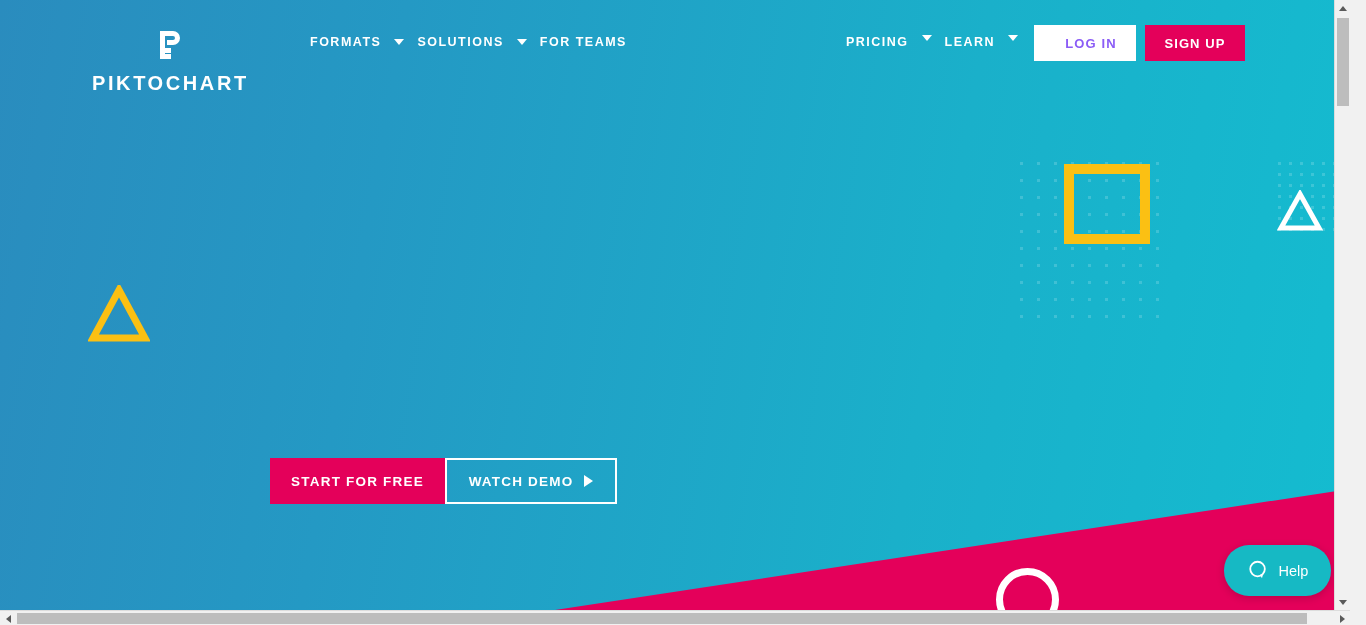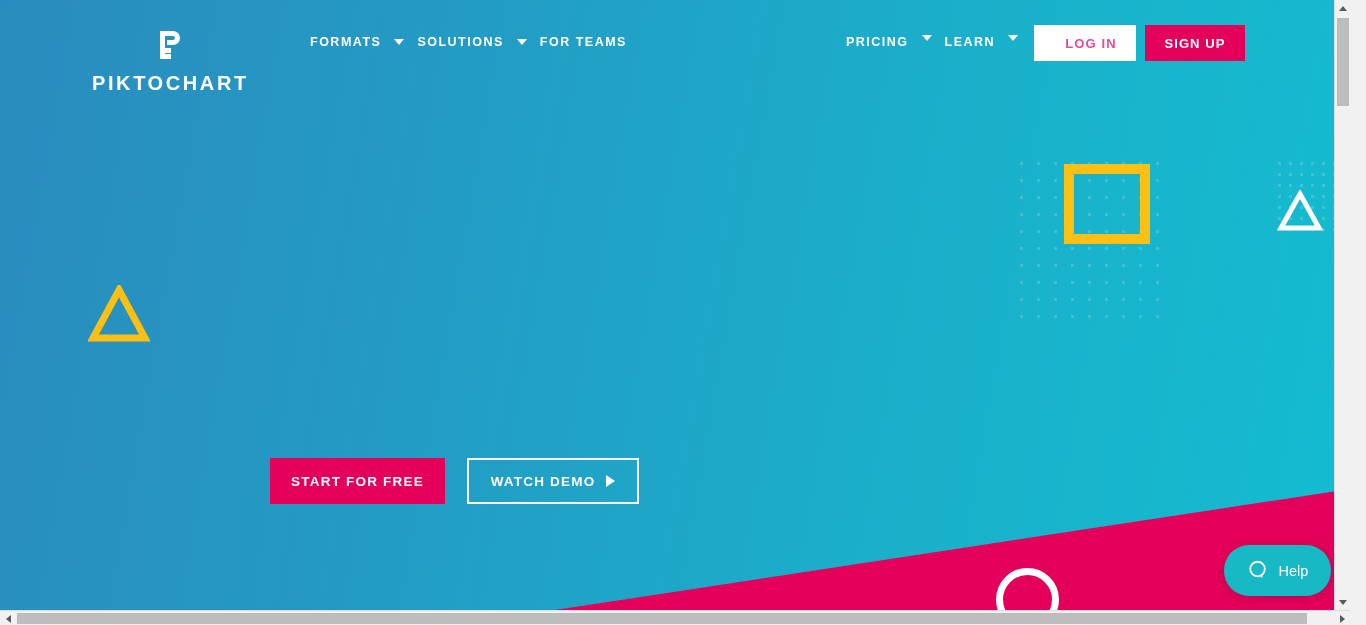--- a/index.html
+++ b/index.html
@@ -125,21 +125,21 @@
     cursor:pointer; white-space:nowrap;
   }
   .caret {
     width:0; height:0;
     border-left:5.5px solid transparent; border-right:5.5px solid transparent;
     border-top:6.5px solid #fff;
   }
   .btn-login {
     position:absolute; left:1034px; top:25px;
     width:102px; height:36px;
-    background:#ffffff; color:#ec4899;
+    background:#ffffff; color:#8b5cf6;
     font-size:13px; font-weight:bold; letter-spacing:1.1px;
     display:flex; align-items:center; justify-content:center;
     cursor:pointer;
     padding-left:12px;
   }
   .btn-signup {
     position:absolute; left:1145px; top:25px;
     width:100px; height:36px;
     background:#e4005a; color:#ffffff;
     font-size:13px; font-weight:bold; letter-spacing:1.1px;
@@ -154,21 +154,21 @@
     line-height:79px; letter-spacing:-1px;
     white-space:pre-line;
   }
   .hero-sub {
     margin-top:22px;
     color:#ffffff; font-size:16.5px; line-height:29px;
     white-space:pre-line;
   }
   .cta-row {
     position:absolute; left:270px; top:458px;
-    display:flex; align-items:flex-start; gap:22px;
+    display:flex; align-items:flex-start; 
   }
   .btn-primary {
     width:175px; height:46px;
     background:#e4005a; color:#fff;
     font-size:13.5px; font-weight:bold; letter-spacing:1.2px;
     display:flex; align-items:center; justify-content:center;
     cursor:pointer;
   }
   .btn-ghost {
     width:172px; height:46px;

